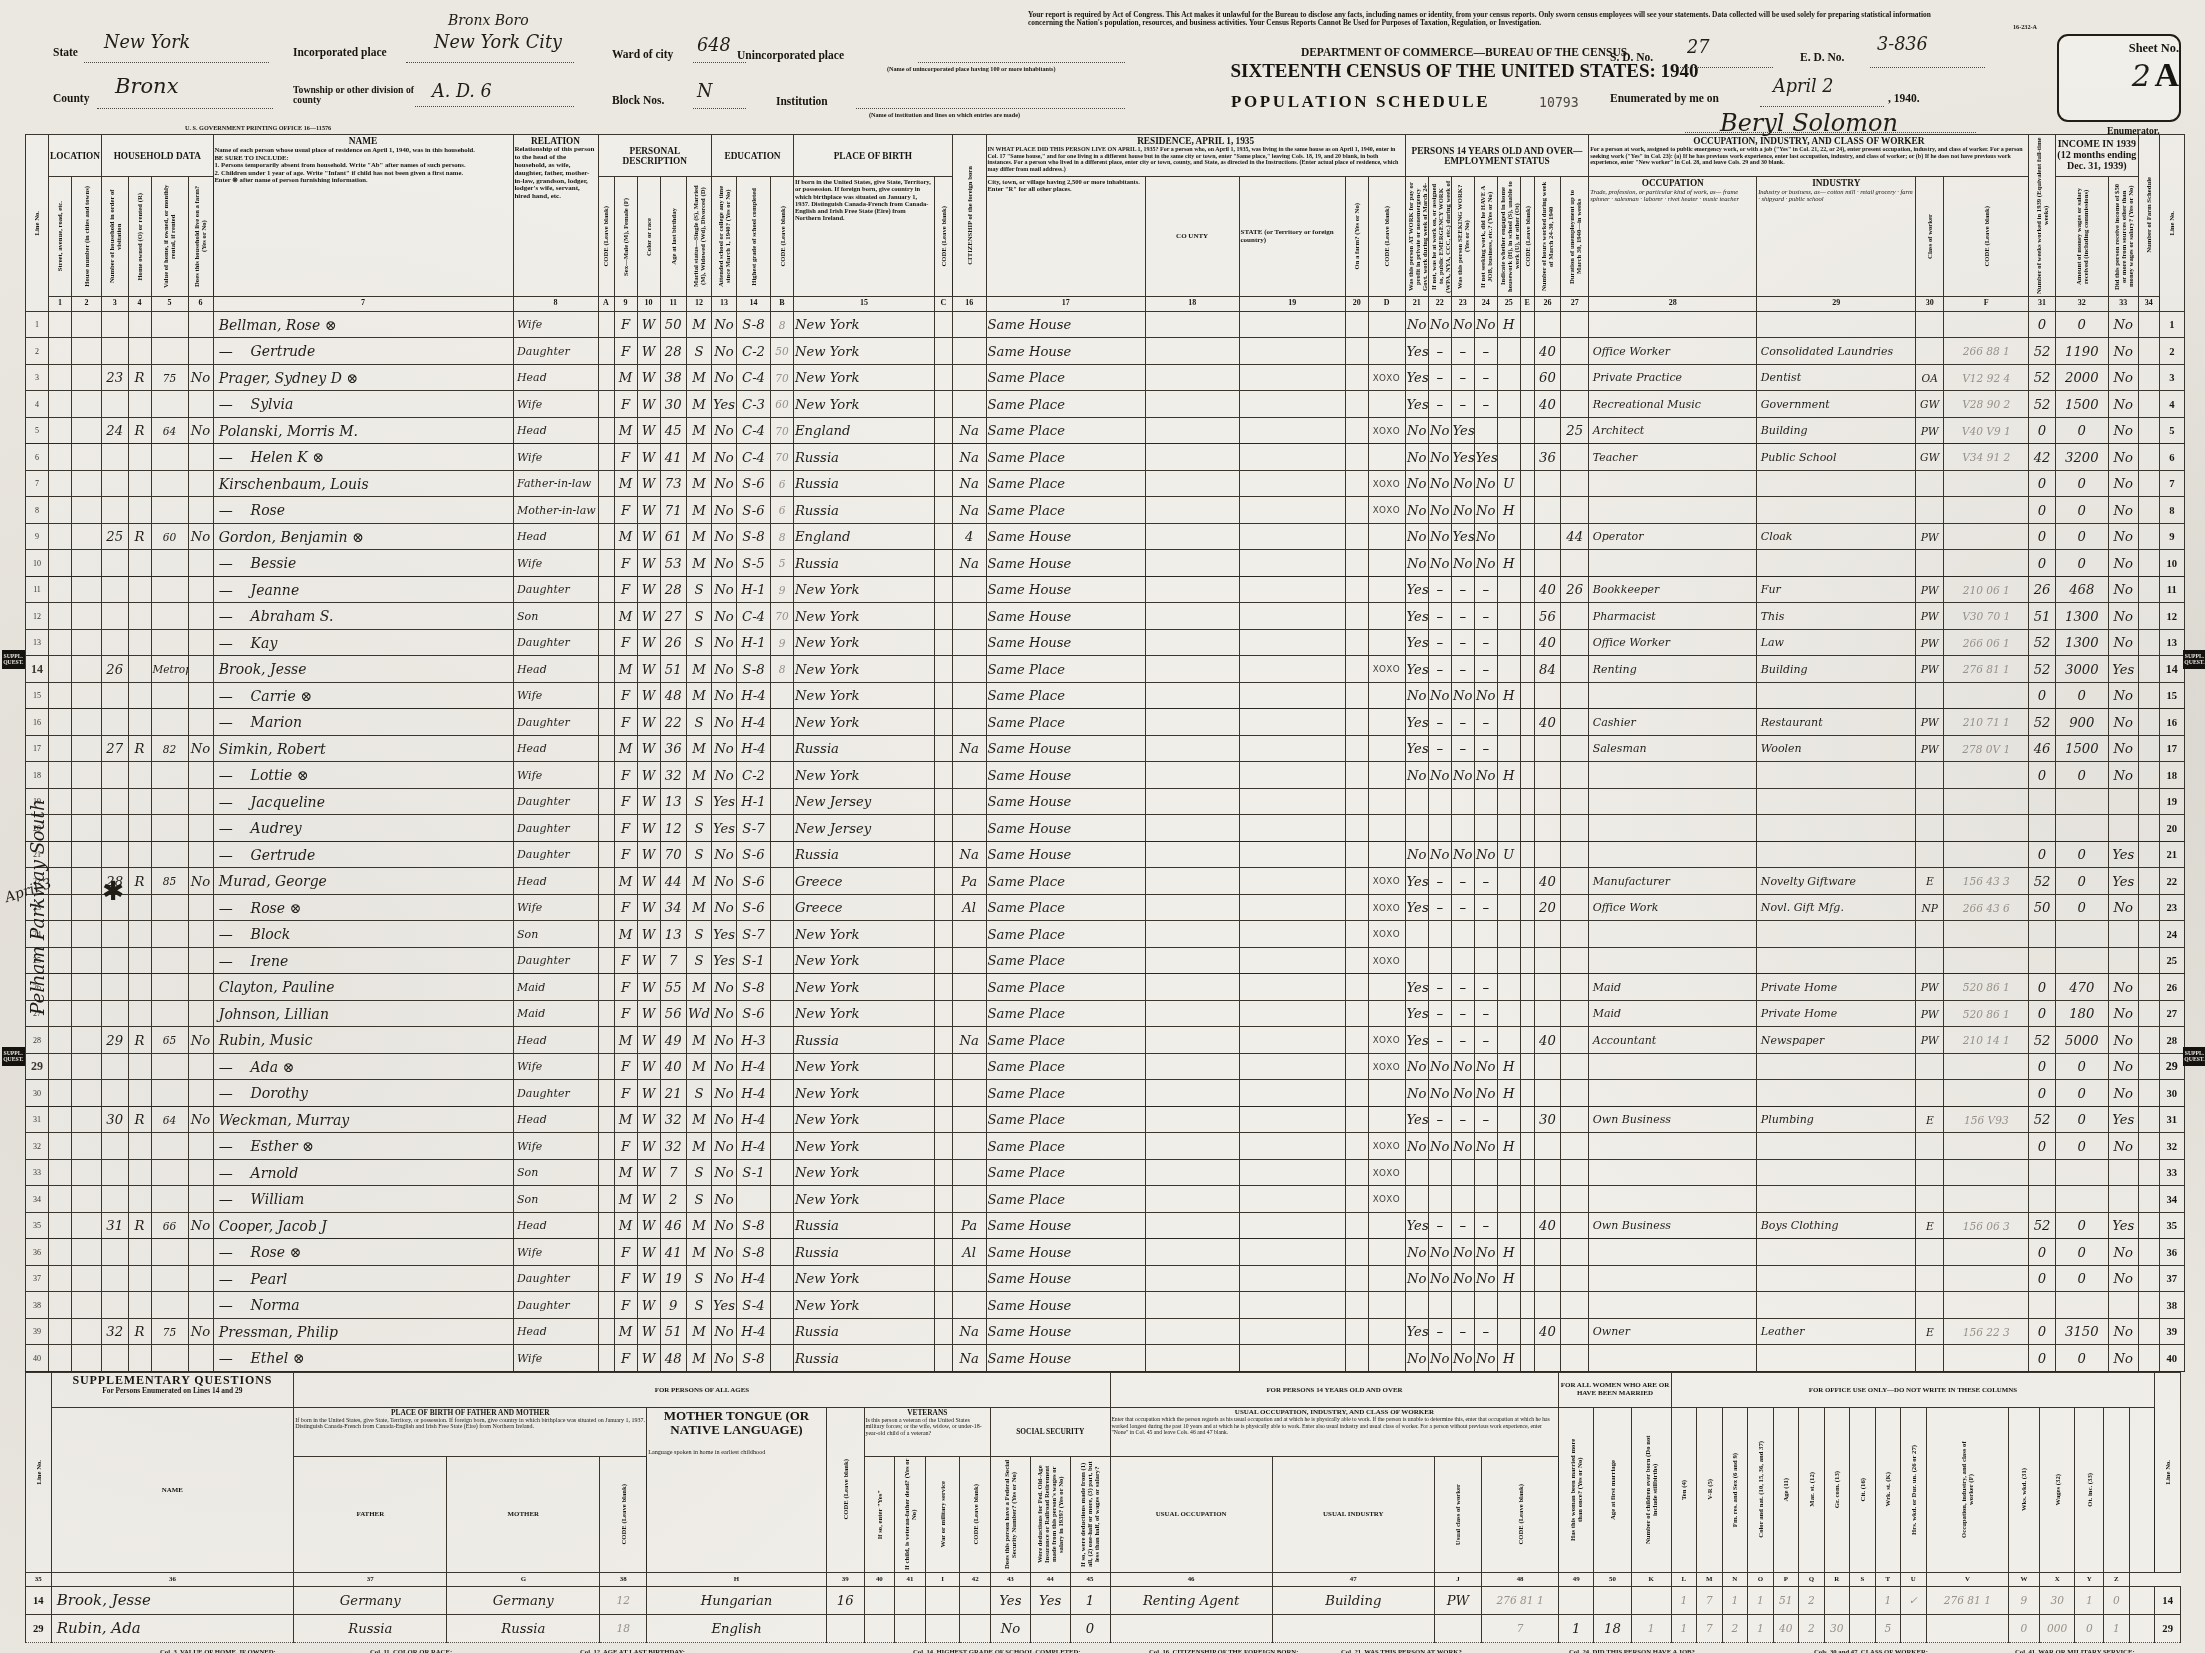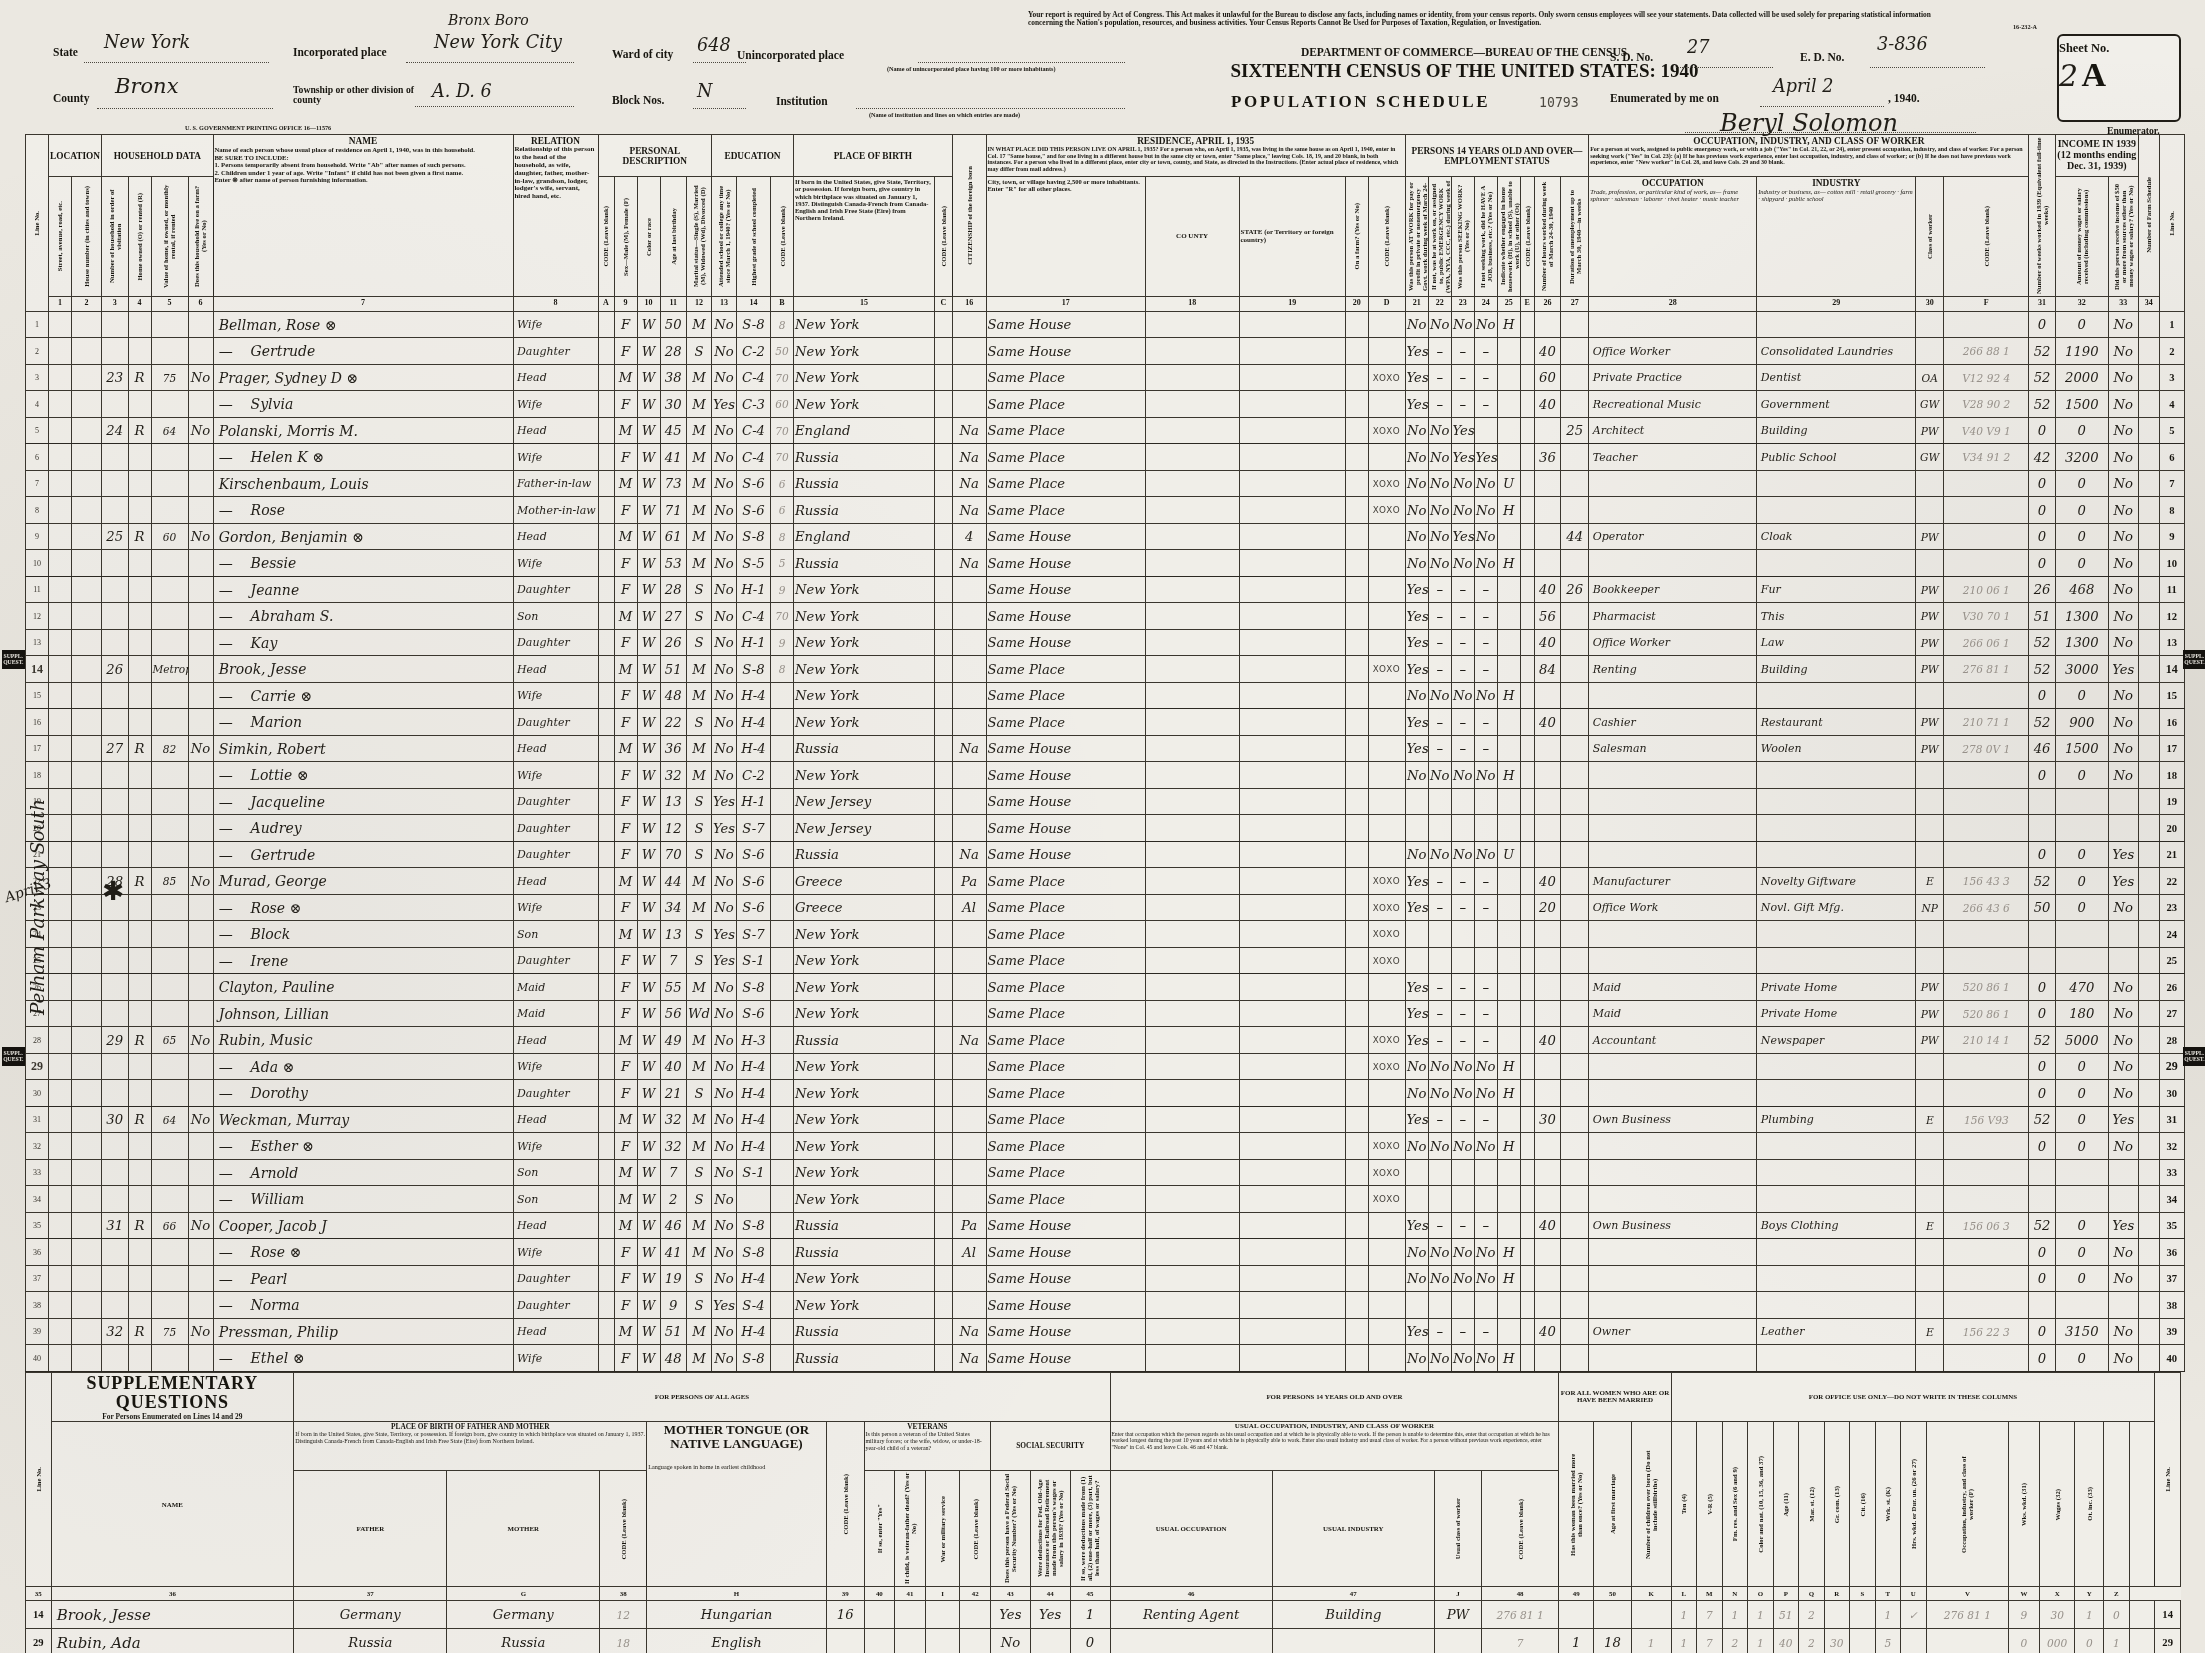--- a/index.html
+++ b/index.html
@@ -35,21 +35,21 @@
 td.pcc{font-size:10.6px;text-align:center}
 .bl{border-left:1.8px solid #2b2822}
 th.num{font-size:8px;height:14px;padding:0}
 .para{font-size:6px;font-weight:bold;text-align:left;line-height:1.1}
 .blockp{font-size:7px;font-weight:bold;text-align:left;line-height:1.12;white-space:normal}
 .tab{position:absolute;background:#14120e;color:#e8e5de;font-size:5.7px;font-weight:bold;width:23px;text-align:center;padding:2.6px 0;line-height:1.2;z-index:5}
 .street{position:absolute;left:26.5px;top:415px;width:21px;height:618px;z-index:4}
 .street span{display:block;transform:rotate(-90deg) translateX(-600px);transform-origin:0 0;font-size:18.5px;white-space:nowrap}
 .note{position:absolute;left:3.5px;top:882px;transform:rotate(-18deg);font-size:14px;z-index:4}
 .star{position:absolute;left:102px;top:875px;font-size:26.5px;color:#201d17;z-index:4}
-.shbox{position:absolute;left:2057px;top:34px;width:124px;height:88px;border:2.6px solid #201d17;border-radius:6px;text-align:left;background:rgba(255,255,255,.3)}
+.shbox{position:absolute;left:2057px;top:34px;width:124px;height:88px;border:2.6px solid #201d17;border-radius:11px;text-align:right;background:rgba(255,255,255,.3)}
 .leg{display:flex;gap:7px;margin:5.3px 21px 0;font-size:6.4px;line-height:1.18}
 .leg .blk{flex-shrink:0}
 .leg h4{margin:0 0 0.9px;font-size:6.7px}
 .suppl td{height:28px}
 .suppl td.name{font-size:15px}
 .suppl th{font-size:6.9px}
 </style>
 </head>
 <body>
 
@@ -2169,21 +2169,21 @@
         <col style="width:25px">
         <col style="width:25px">
         <col style="width:25px">
     </colgroup>
     <thead>
       <tr style="height:35px">
         <th rowspan="3">
             <div class="vt">Line No.</div>
           </th>
         <th style="vertical-align:top">
-            <div style="font-size:18px;letter-spacing:0.9px">SUPPLEMENTARY QUESTIONS</div>
+            <div style="font-size:12px;letter-spacing:0.9px">SUPPLEMENTARY QUESTIONS</div>
             <div style="font-size:7.4px">For Persons Enumerated on Lines 14 and 29</div>
           </th>
         <th colspan="12" class="gt bl">FOR PERSONS OF ALL AGES</th>
         <th colspan="4" class="gt bl">FOR PERSONS 14 YEARS OLD AND OVER</th>
         <th colspan="3" class="bl" style="font-size:7px">FOR ALL WOMEN WHO ARE OR HAVE BEEN MARRIED</th>
         <th colspan="16" class="gt bl">FOR OFFICE USE ONLY—DO NOT WRITE IN THESE COLUMNS</th>
         <th rowspan="3" class="bl">
             <div class="vt">Line No.</div>
           </th>
       </tr>

